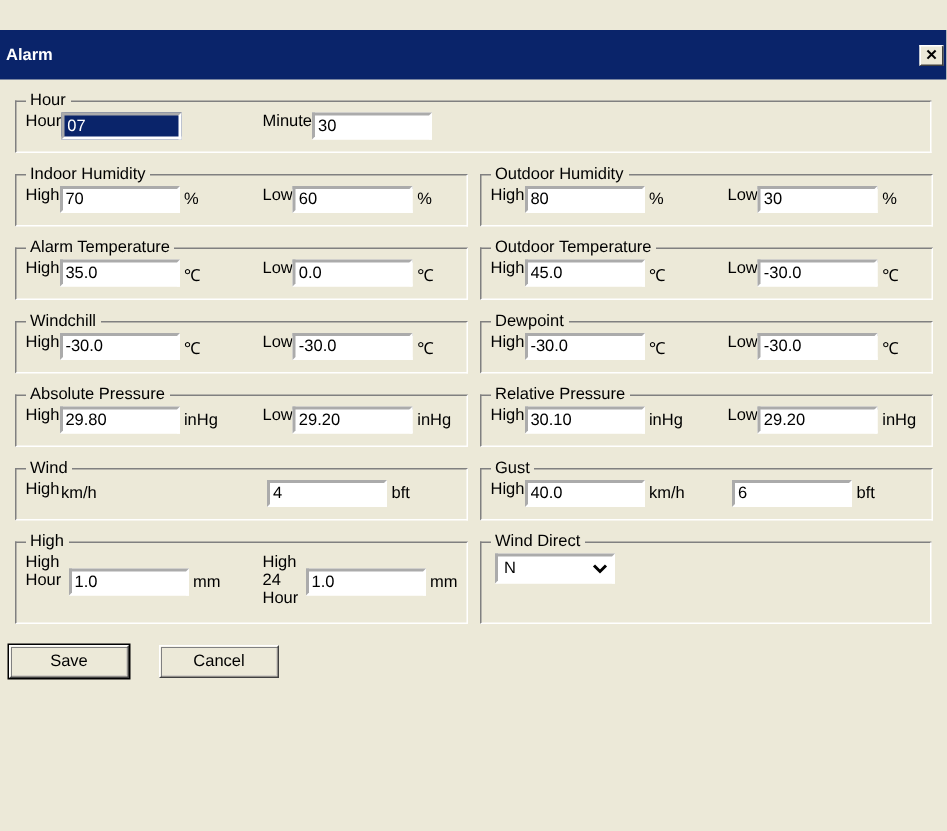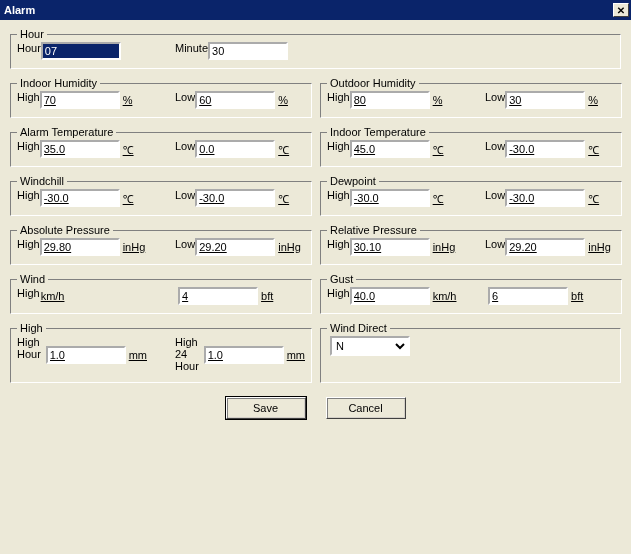--- a/index.html
+++ b/index.html
@@ -8,26 +8,27 @@
     font-family: Tahoma, Arial, sans-serif;
     font-size: 11px;
     background: #ECE9D8;
     width: 631px;
     height: 554px;
     overflow: hidden;
   }
   .titlebar {
     background: #0A246A;
     color: #fff;
-    height: 20px;
+    height: 33px;
     display: flex;
     align-items: center;
     justify-content: space-between;
     padding: 0 2px 0 4px;
     font-weight: bold;
+    margin-top: 20px;
   }
   .close-btn {
     width: 16px; height: 14px;
     background: #ECE9D8;
     border: 1px solid #fff;
     border-right-color: #404040;
     border-bottom-color: #404040;
     display: flex; align-items: center; justify-content: center;
     font-family: Arial, sans-serif;
     font-size: 10px; font-weight: bold;
@@ -62,21 +63,20 @@
     flex-direction: row;
     width: 130px;
   }
   .field label {
     margin-bottom: 2px;
   }
   .inline {
     display: flex;
     align-items: center;
     gap: 2px;
-    text-decoration: underline;
   }
   input[type=text] {
     width: 80px;
     height: 18px;
     border: 2px inset #fff;
     background: #fff;
     font-family: Tahoma, Arial, sans-serif;
     font-size: 11px;
     padding: 0 2px;
   }
@@ -85,21 +85,21 @@
   select {
     width: 80px;
     height: 20px;
     border: 2px inset #fff;
     background: #fff;
     font-family: Tahoma, Arial, sans-serif;
     font-size: 11px;
   }
   .buttons {
     display: flex;
-    justify-content: center;
+    justify-content: flex-start;
     gap: 20px;
     margin-top: 8px;
   }
   button {
     width: 80px;
     height: 22px;
     background: #ECE9D8;
     border: 1px solid #404040;
     border-top-color: #fff;
     border-left-color: #fff;
@@ -193,21 +193,21 @@
         <div class="field">
           <label>Low</label>
           <div class="inline">
               <input type="text" value="0.0" style="">
               <span class="unit">℃</span>
             </div>
         </div>
       </div>
     </fieldset>
     <fieldset>
-      <legend>Indoor Temperature</legend>
+      <legend>Outdoor Temperature</legend>
       <div class="fields">
         <div class="field">
           <label>High</label>
           <div class="inline">
               <input type="text" value="45.0" style="">
               <span class="unit">℃</span>
             </div>
         </div>
         <div class="field">
           <label>Low</label>

